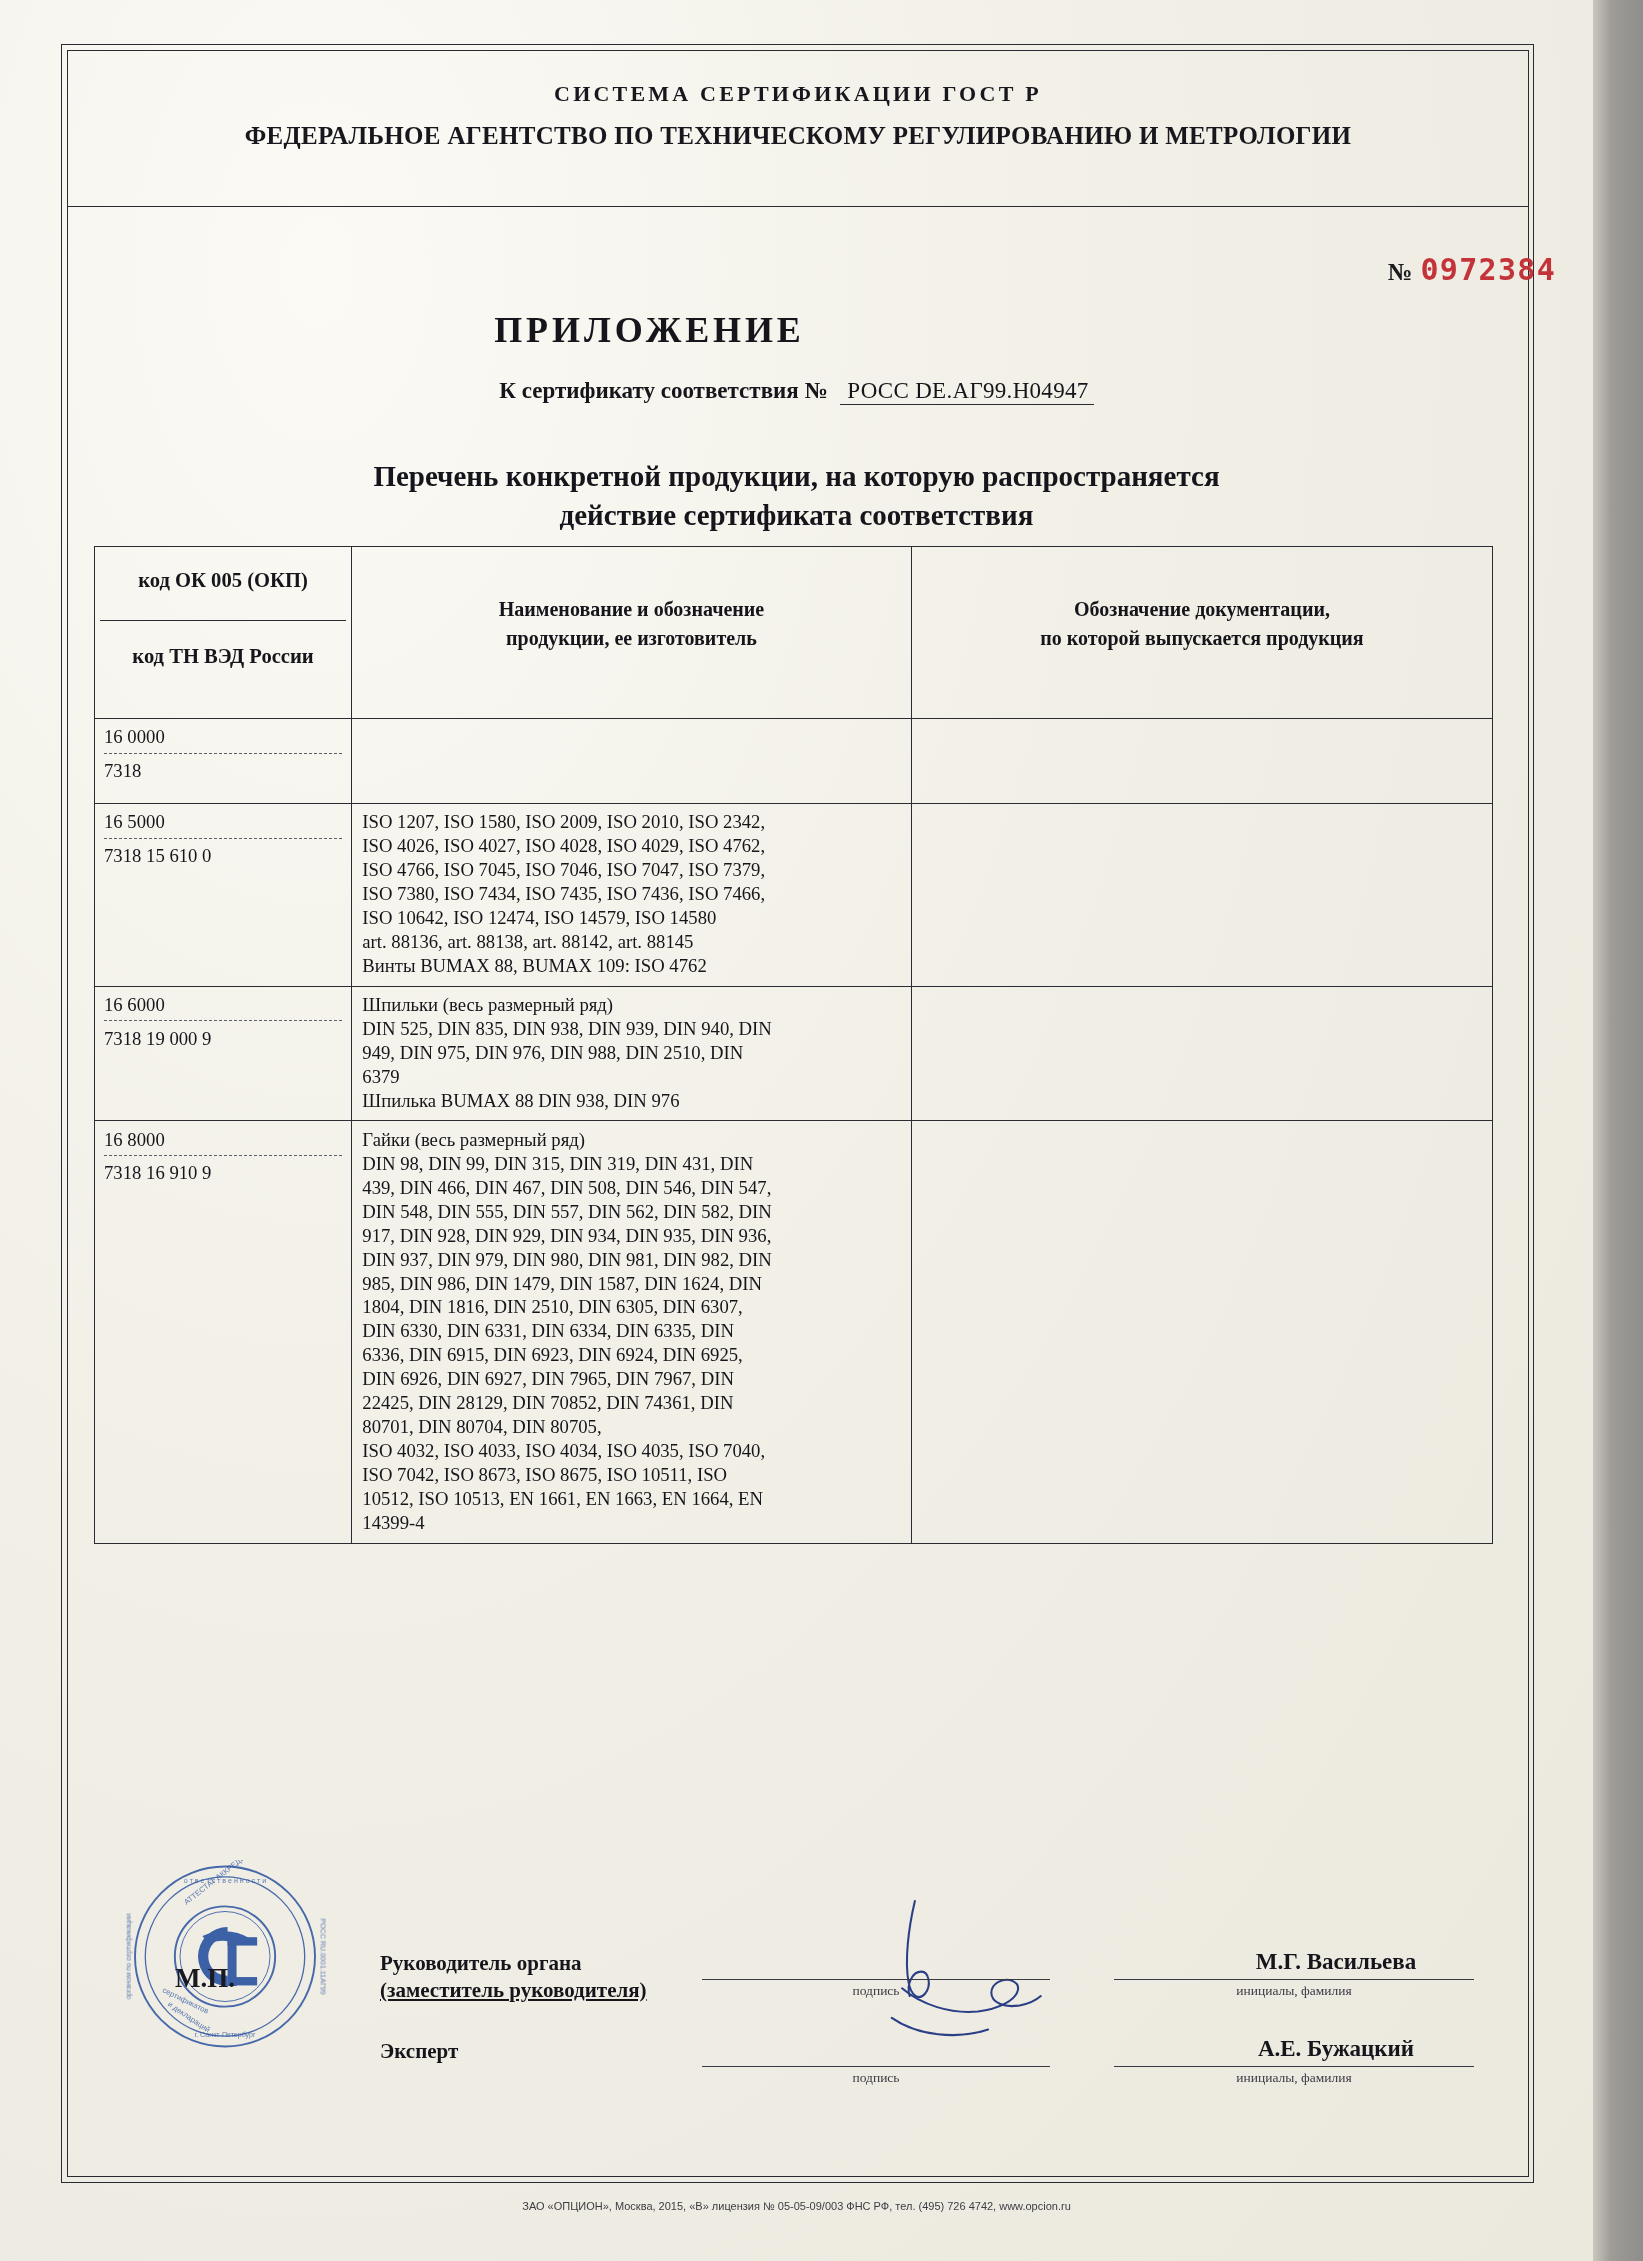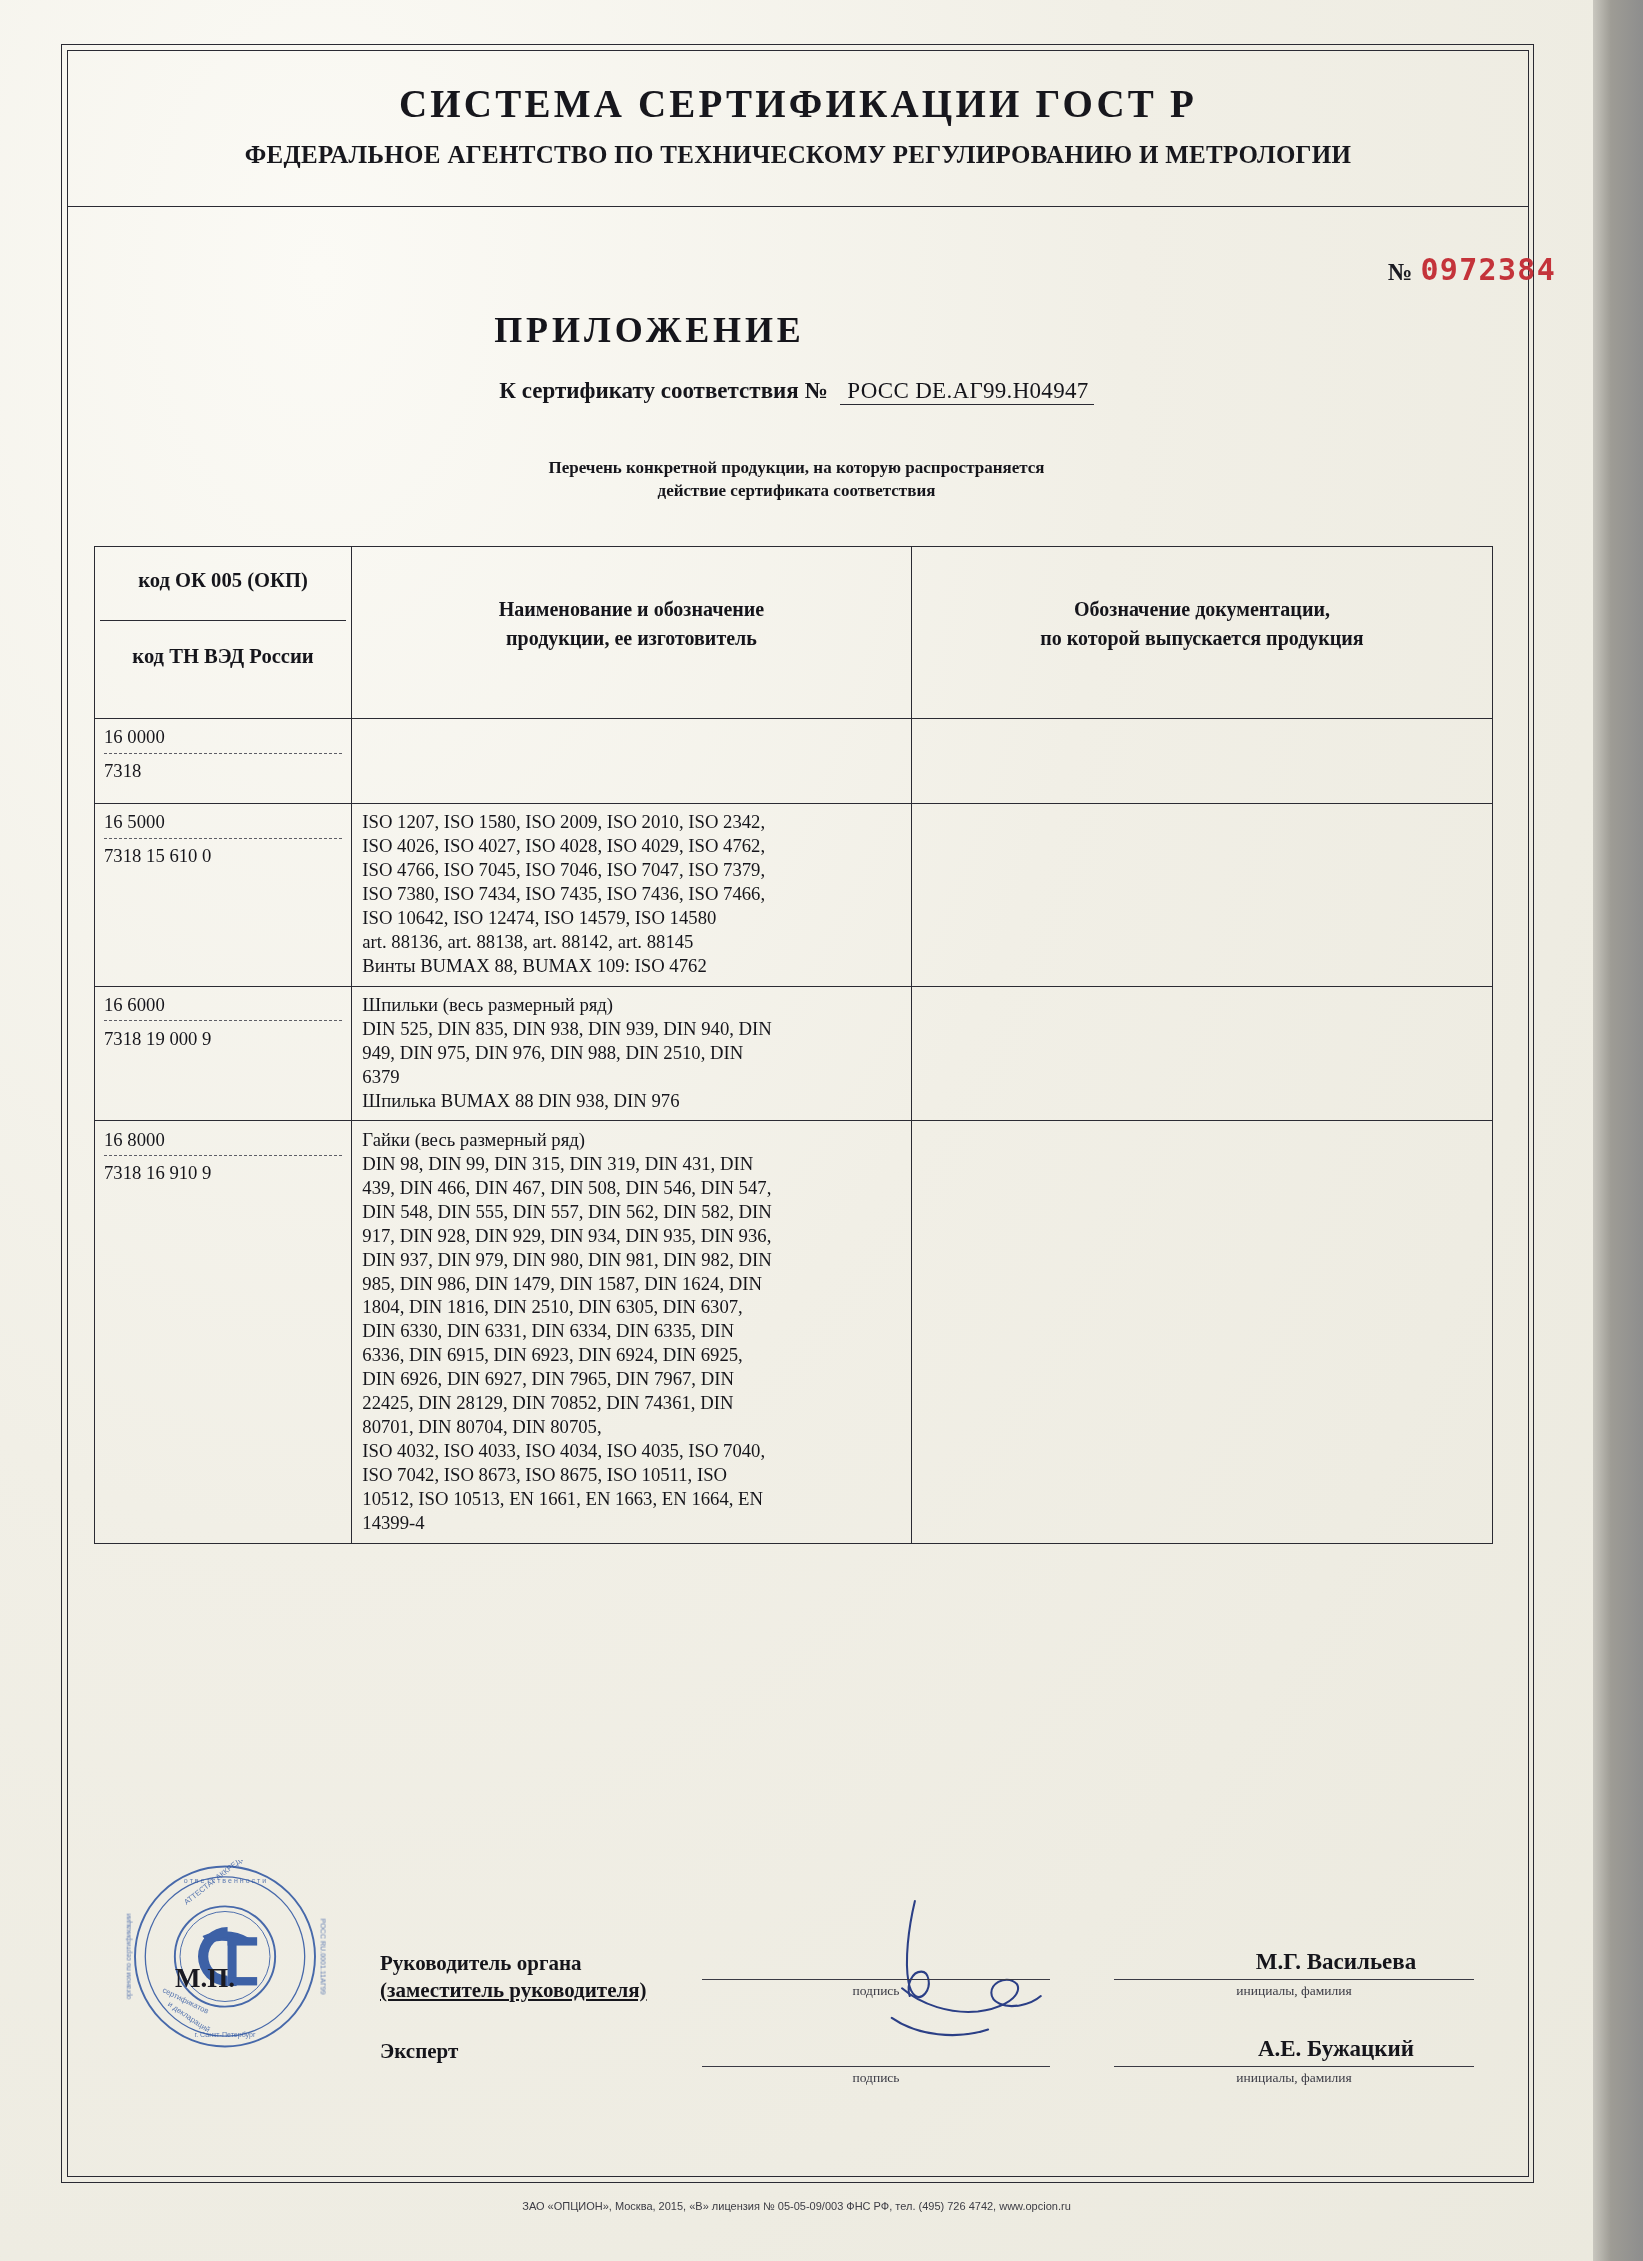--- a/index.html
+++ b/index.html
@@ -46,21 +46,21 @@
   }
 
   .header-block {
     position: absolute;
     left: 67px; top: 50px;
     width: 1462px;
     text-align: center;
   }
   .title1 {
     margin-top: 31px;
-    font-size: 39px;
+    font-size: 22px;
     font-weight: bold;
     letter-spacing: 3.2px;
     color: #17171d;
   }
   .title2 {
     margin-top: 15.4px;
     font-size: 25px;
     font-weight: bold;
     letter-spacing: 0.3px;
     color: #17171d;
@@ -117,21 +117,21 @@
     border-bottom: 1.3px solid #2a2a33;
     padding: 0 5.1px 1.3px 7.7px;
     margin-left: 12px;
     letter-spacing: 0.3px;
   }
   .subtitle {
     position: absolute;
     left: 0; top: 457px;
     width: 1593px;
     text-align: center;
-    font-size: 17px;
+    font-size: 29px;
     font-weight: bold;
     color: #15151b;
     line-height: 1.35;
   }
 
   
   table.products {
     position: absolute;
     left: 94px; top: 546px;
     width: 1398px;

